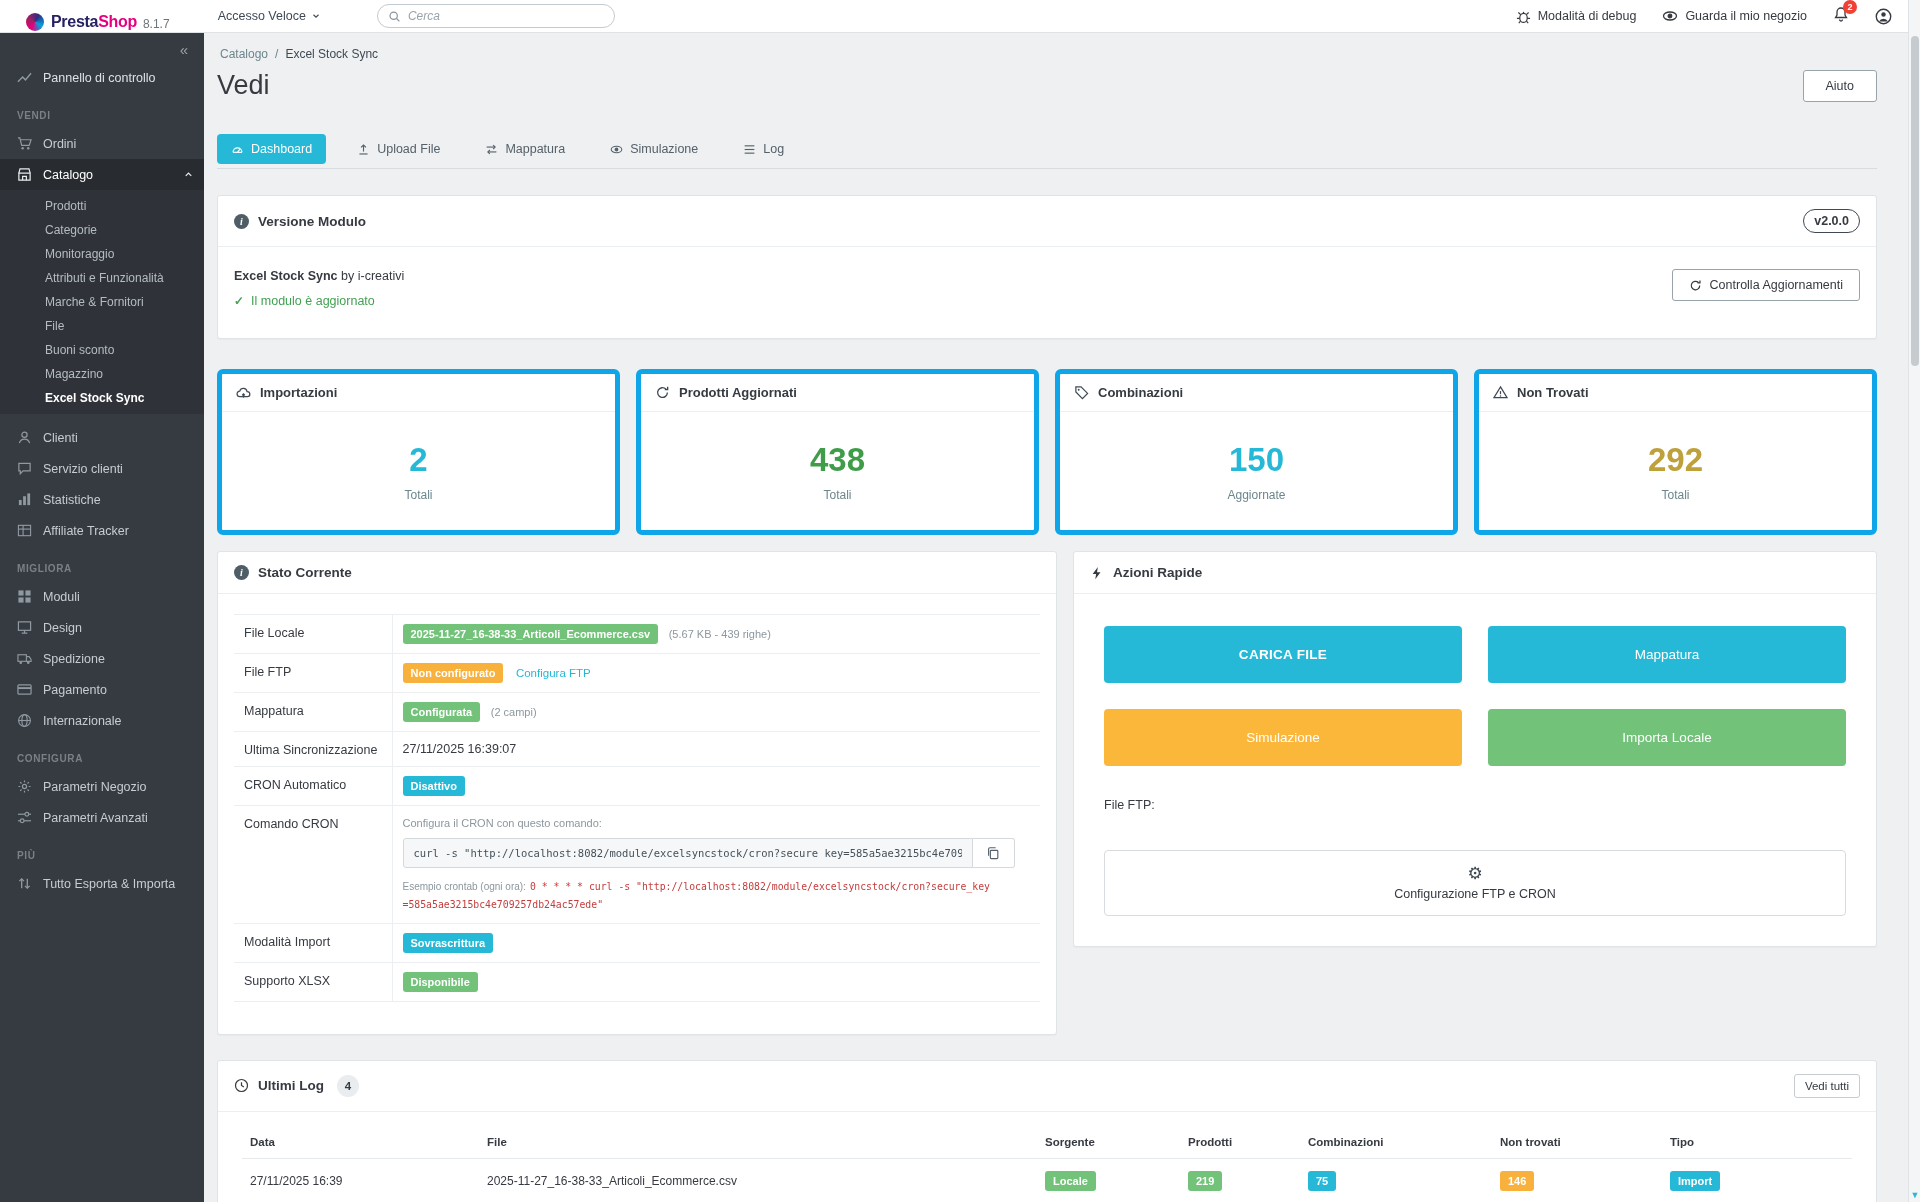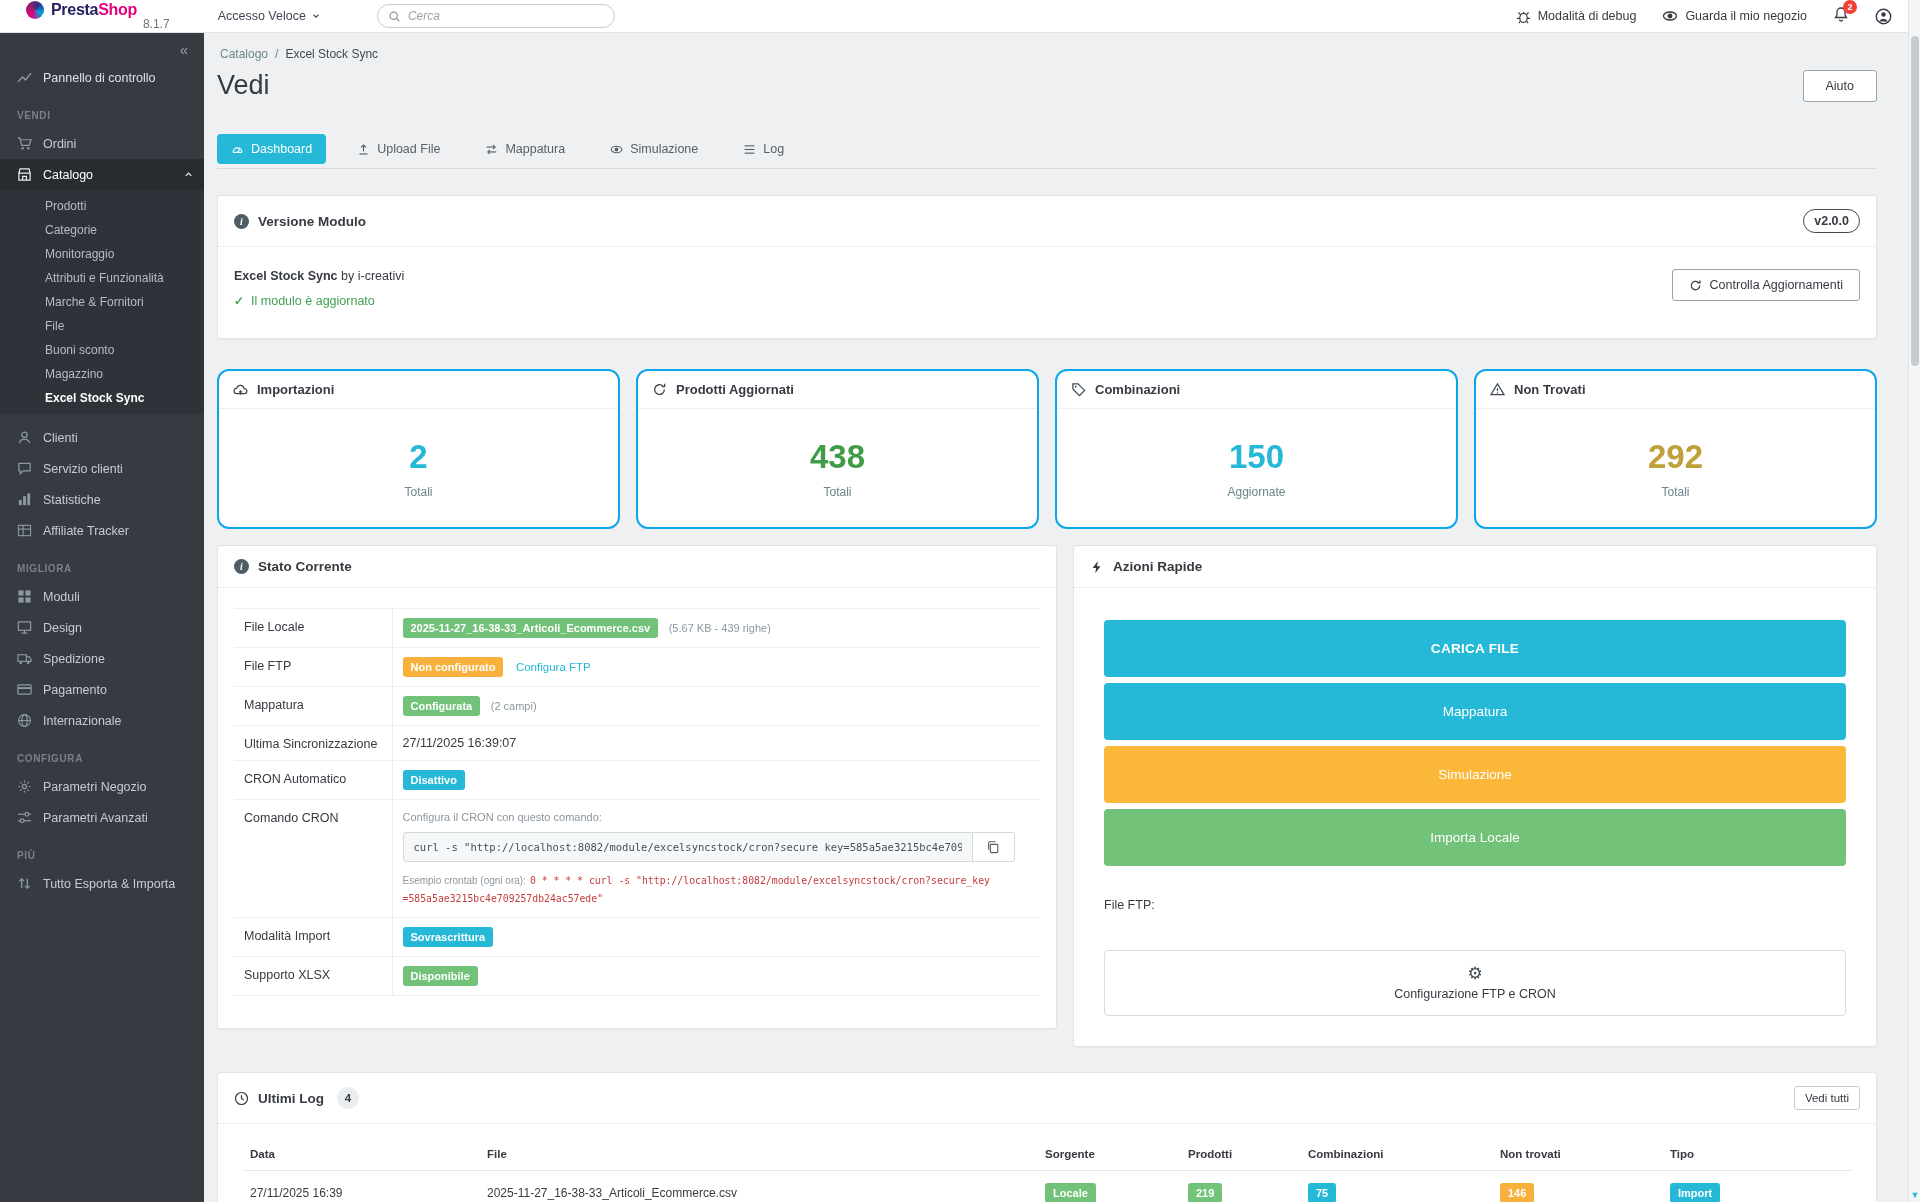--- a/index.html
+++ b/index.html
@@ -2,21 +2,21 @@
 <html><head>
 <meta charset="utf-8">
 <style>
   *{margin:0;padding:0;box-sizing:border-box}
   html{background:#eef0f1}
   body{width:1920px;height:1202px;overflow:hidden;background:#eef0f1;font-family:"Liberation Sans",sans-serif;color:#363a41;position:relative}
   svg.ic{flex:none}
 
   
   .topbar{position:absolute;top:0;left:0;width:1920px;height:33px;background:#fff;border-bottom:1px solid #dfe3e6;display:flex;align-items:center;z-index:6}
-  .brand{display:flex;align-items:flex-start;padding-left:26px;cursor:pointer}
+  .brand{display:flex;align-items:flex-end;padding-left:26px;cursor:pointer}
   .brand-mark{width:18px;height:18px;border-radius:50%;background:conic-gradient(from 210deg,#e6007e,#9f1f63,#2d2e83,#00a3e0,#e6007e);margin-right:7px}
   .bp{font-size:16px;font-weight:bold;color:#262262;letter-spacing:-.3px}
   .bs{font-size:16px;font-weight:bold;color:#e6007e;letter-spacing:-.3px}
   .brand-ver{font-size:12px;color:#6c757d;margin-left:6px;align-self:flex-start;margin-top:16px}
   .quick-access{margin-left:48px;font-size:12.5px;color:#3f4954;display:flex;align-items:center;gap:5px;cursor:pointer}
   .search-box{margin-left:56px;display:flex;align-items:center;width:238px;height:24px;border:1px solid #c3cad0;border-radius:13px;padding:0 10px;color:#8a959c;background:#fff}
   .search-box input{border:none;outline:none;flex:1;font-size:12px;font-style:italic;color:#555;background:transparent;margin-left:7px;font-family:inherit}
   .search-box input::placeholder{color:#9aa4ab;font-style:italic}
   .topbar-right{margin-left:auto;display:flex;align-items:center;gap:26px;padding-right:28px}
   .top-item{display:flex;align-items:center;gap:7px;font-size:12.5px;color:#363a41;cursor:pointer}
@@ -58,21 +58,21 @@
 
   .version-panel{margin-top:26px}
   .vbadge{margin-left:auto;border:1px solid #3f4954;border-radius:12px;padding:4px 10px;font-size:12.5px;font-weight:bold}
   .vbody{display:flex;align-items:flex-start;justify-content:space-between;padding:22px 16px 30px}
   .mod-line{font-size:12.5px}
   .mod-line .bold{font-weight:bold}
   .mod-status{margin-top:11px;font-size:12.5px;color:#42a152;display:flex;gap:7px;align-items:center}
   .check{color:#42a152;font-weight:bold;font-size:12px}
 
   .cards{display:flex;gap:16px;margin-top:30px}
-  .card{flex:1;background:#fff;border:2px solid #0ea5e9;border-radius:12px}
+  .card{flex:1;background:#fff;border:5px solid #0ea5e9;border-radius:6px}
   .card-head{display:flex;align-items:center;gap:9px;padding:11px 14px;border-bottom:1px solid #eceff1;font-size:13px;font-weight:bold}
   .card-head .ic{color:#3f4954}
   .card-body{height:118px;display:flex;flex-direction:column;align-items:center;justify-content:center;gap:9px}
   .card-num{font-size:33px;font-weight:bold}
   .card-cap{font-size:12px;color:#6c868e}
 
   .two-col{display:flex;gap:16px;margin-top:16px;align-items:flex-start}
   .status-panel{width:840px;flex:none}
   .actions-panel{flex:1}
 
@@ -88,21 +88,21 @@
   .hint{font-size:11px;color:#8c979e;margin:2px 0 9px}
   .cmd-group{display:flex;width:612px}
   .cmd-input{flex:1;height:30px;border:1px solid #d4d9dc;background:#f6f7f8;border-radius:3px 0 0 3px;font-family:"DejaVu Sans Mono",monospace;font-size:10.5px;color:#44505a;padding:0 10px;outline:none;white-space:nowrap;overflow:hidden}
   .copy-btn{width:42px;height:30px;border:1px solid #d4d9dc;border-left:none;background:#fff;border-radius:0 3px 3px 0;display:flex;align-items:center;justify-content:center;color:#55606a;cursor:pointer}
   .example{margin-top:10px;max-width:590px;font-size:10px;color:#8c979e;line-height:1.7}
   .ex-cmd{font-family:"DejaVu Sans Mono",monospace;color:#c53c3c;font-size:9.8px;word-break:break-all;margin-left:4px}
 
   .abody{padding:32px 30px 30px}
   .alabel{font-size:12.5px;color:#363a41;margin-bottom:12px}
   .alabel.second{margin-top:32px}
-  .btn-grid{display:grid;grid-template-columns:1fr;gap:6px}
+  .btn-grid{display:grid;grid-template-columns:1fr 1fr;gap:26px}
   .abtn{height:57px;border:none;border-radius:4px;font-size:13.5px;color:#fff;cursor:pointer;font-family:inherit}
   .abtn.cyan{background:#25b9d7}
   .abtn.carica{font-weight:bold;letter-spacing:.3px}
   .abtn.amber{background:#fbb73a}
   .abtn.green{background:#72c279}
   .abtn.ghost{background:#fff;border:1px solid #d8dcdf;color:#9aa4ab}
   .abtn.green-light{background:#abd9b1}
   .config-btn{margin-top:38px;width:100%;height:66px;background:#fff;border:1px solid #d8dcdf;border-radius:4px;display:flex;flex-direction:column;align-items:center;justify-content:center;gap:5px;font-size:12.5px;color:#363a41;cursor:pointer;font-family:inherit}
   .gear-glyph{font-size:17px;color:#3f4954;line-height:1}
 

